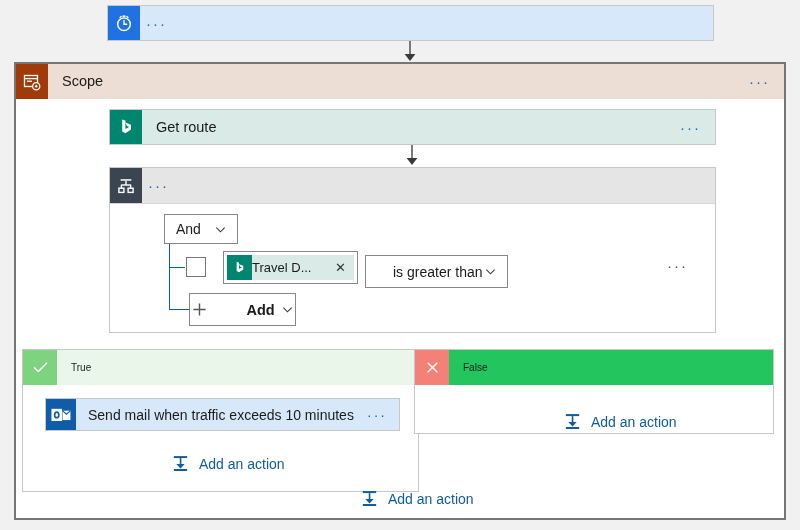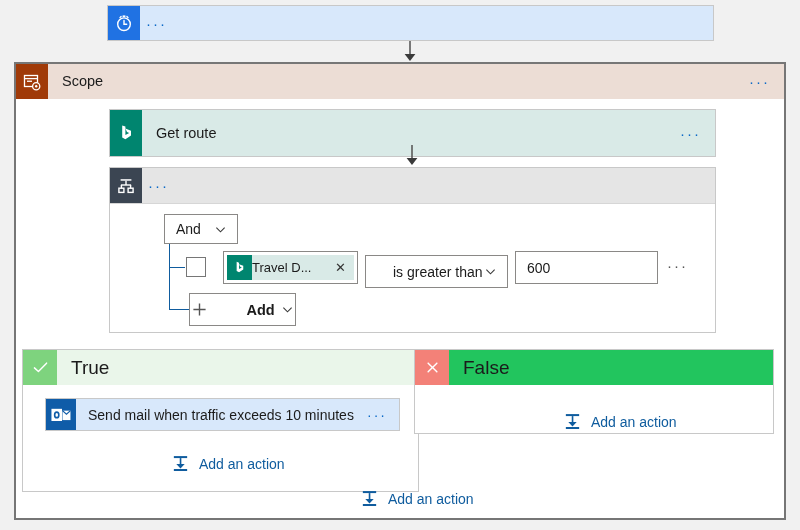--- a/index.html
+++ b/index.html
@@ -84,21 +84,21 @@
     align-items: center;
   }
   #scope-header .card-icon { background: #a03a08; }
   #scope-header .card-title { font-size: 14.5px; }
 
   
   #get-route {
     left: 93px;
     top: 45px;
     width: 607px;
-    height: 48px;
+    height: 36px;
     background: #d9eae7;
   }
   #get-route .card-icon { background: #00856f; }
 
   
   #condition-box {
     position: absolute;
     left: 93px;
     top: 103px;
     width: 607px;
@@ -252,21 +252,21 @@
   .branch-header .bh-icon {
     width: 34px;
     height: 100%;
     flex: 0 0 34px;
     display: flex;
     align-items: center;
     justify-content: center;
   }
   .branch-header .bh-label {
     padding-left: 14px;
-    font-size: 19px;
+    font-size: 10px;
   }
 
   #branch-true { left: 6px; top: 285px; width: 397px; height: 143px; }
   #branch-true .branch-header { background: #eaf6ea; }
   #branch-true .bh-icon { background: #7ed37e; }
 
   #branch-false { left: 398px; top: 285px; width: 360px; height: 85px; }
   #branch-false .branch-header { background: #22c55e; }
   #branch-false .bh-icon { background: #f38178; }
 
@@ -402,23 +402,20 @@
         </div>
       </div>
 
       <div class="ctrl" id="operator-select">
         <span class="ctrl-label">is greater than</span>
         <svg class="chev" viewBox="0 0 12 12">
           <path d="M1.5 4 L6 8.5 L10.5 4" fill="none" stroke="#3a3a3a" stroke-width="1.2"></path>
         </svg>
       </div>
 
-      <div class="ctrl" id="value-field">
-        <span class="ctrl-label">600</span>
-      </div>
 
       <div id="cond-row-ellipsis">···</div>
 
       <div class="ctrl" id="add-btn">
         <svg class="plus" viewBox="0 0 16 16">
           <path d="M8 1.5 V14.5 M1.5 8 H14.5" stroke="#555" stroke-width="1.5"></path>
         </svg>
         <span class="add-text">Add</span>
         <svg class="chev" viewBox="0 0 12 12">
           <path d="M1.5 4 L6 8.5 L10.5 4" fill="none" stroke="#3a3a3a" stroke-width="1.2"></path>

